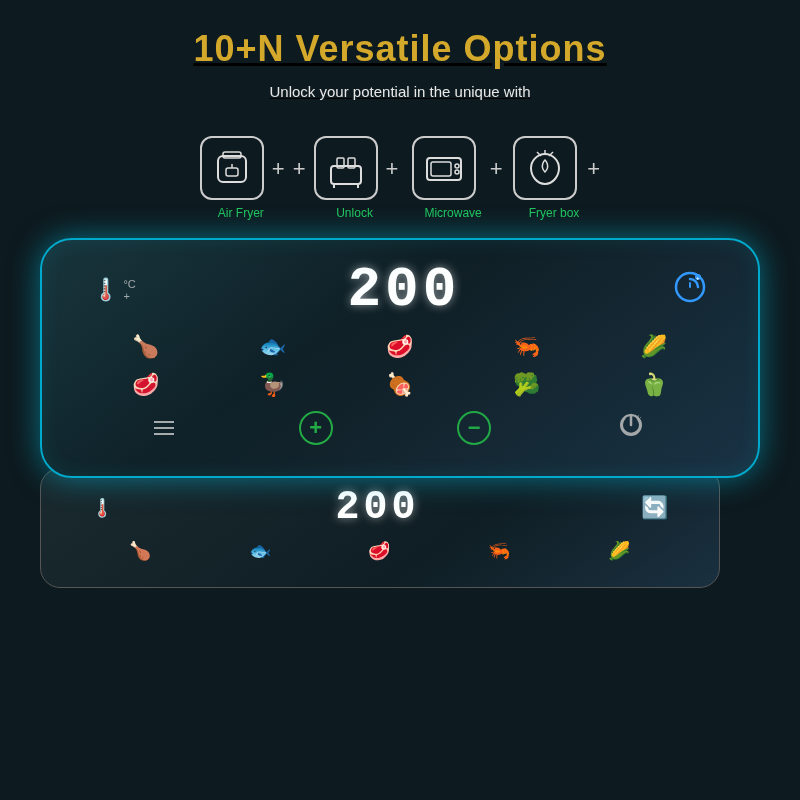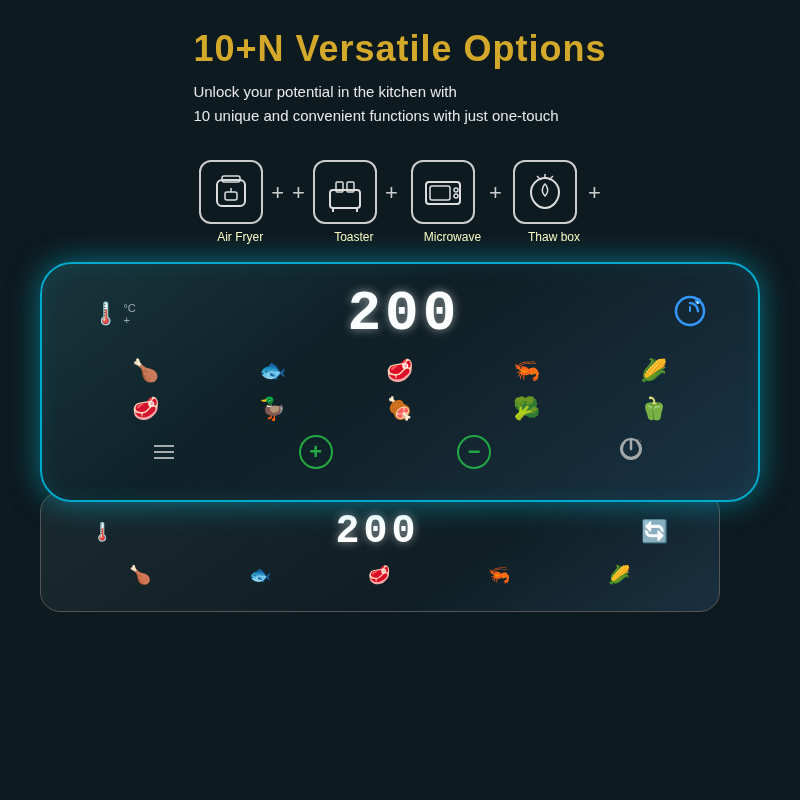--- a/index.html
+++ b/index.html
@@ -9,21 +9,23 @@
       height: 800px;
       background: #0d1a1f;
       font-family: Arial, sans-serif;
       overflow: hidden;
       display: flex;
       flex-direction: column;
       align-items: center;
     }
 
     .header {
+      text-align: center;
       padding: 28px 20px 10px;
+      text-decoration: underline;
     }
 
     .main-title {
       font-size: 36px;
       font-weight: bold;
       color: #d4a82a;
       letter-spacing: 1px;
       margin-bottom: 10px;
     }
 
@@ -63,21 +65,21 @@
     .appliance-icon svg {
       width: 44px;
       height: 44px;
       fill: none;
       stroke: #ddd;
       stroke-width: 1.8;
     }
 
     .appliance-label {
       font-size: 12px;
-      color: #fef9c3;
+      color: #22c55e;
       text-align: center;
       white-space: nowrap;
       margin-left: 18px;
     }
 
     .plus-sign {
       color: #ccc;
       font-size: 22px;
       margin-top: -18px;
     }
@@ -235,22 +237,21 @@
       padding: 0 10px;
     }
 
   </style>
 </head>
 <body>
 
 <div class="header">
   <div class="main-title">10+N Versatile Options</div>
   <div class="subtitle">
-    <span>Unlock your potential in the kitchen with</span><br>
-    <span>10 unique and convenient functions with just one-touch</span>
+    <span>Unlock your potential in the unique with</span><br>
   </div>
 </div>
 
 <div class="icons-row">
 
   <div class="appliance-item">
     <div class="appliance-icon">
       <svg viewBox="0 0 44 44">
         <rect x="8" y="10" width="28" height="26" rx="5" stroke="#ddd" stroke-width="2" fill="none"></rect>
         <rect x="13" y="6" width="18" height="6" rx="2" stroke="#ddd" stroke-width="1.5" fill="none"></rect>
@@ -269,21 +270,21 @@
   <div class="appliance-item">
     <div class="appliance-icon">
       <svg viewBox="0 0 44 44">
         <rect x="7" y="20" width="30" height="18" rx="3" stroke="#ddd" stroke-width="2" fill="none"></rect>
         <rect x="13" y="12" width="7" height="10" rx="1" stroke="#ddd" stroke-width="1.5" fill="none"></rect>
         <rect x="24" y="12" width="7" height="10" rx="1" stroke="#ddd" stroke-width="1.5" fill="none"></rect>
         <line x1="10" y1="38" x2="10" y2="42" stroke="#ddd" stroke-width="2"></line>
         <line x1="34" y1="38" x2="34" y2="42" stroke="#ddd" stroke-width="2"></line>
       </svg>
     </div>
-    <span class="appliance-label">Toaster</span>
+    <span class="appliance-label">Unlock</span>
   </div>
 
   <span class="plus-sign">+</span>
 
   <div class="appliance-item">
     <div class="appliance-icon">
       <svg viewBox="0 0 44 44">
         <rect x="5" y="12" width="34" height="22" rx="3" stroke="#ddd" stroke-width="2" fill="none"></rect>
         <rect x="9" y="16" width="20" height="14" rx="2" stroke="#ddd" stroke-width="1.5" fill="none"></rect>
         <circle cx="35" cy="20" r="2" stroke="#ddd" stroke-width="1.5" fill="none"></circle>
@@ -298,21 +299,21 @@
   <div class="appliance-item">
     <div class="appliance-icon">
       <svg viewBox="0 0 44 44">
         <path d="M22 8 C14 8 8 15 8 22 C8 30 14 38 22 38 C30 38 36 30 36 22 C36 15 30 8 22 8Z" stroke="#ddd" stroke-width="2" fill="none"></path>
         <path d="M22 14 C22 14 16 20 22 26 C28 20 22 14 22 14Z" stroke="#ddd" stroke-width="1.5" fill="none"></path>
         <line x1="18" y1="10" x2="14" y2="6" stroke="#ddd" stroke-width="1.5"></line>
         <line x1="22" y1="8" x2="22" y2="4" stroke="#ddd" stroke-width="1.5"></line>
         <line x1="26" y1="10" x2="30" y2="6" stroke="#ddd" stroke-width="1.5"></line>
       </svg>
     </div>
-    <span class="appliance-label">Thaw box</span>
+    <span class="appliance-label">Fryer box</span>
   </div>
 
   <span class="plus-sign">+</span>
 
 
 </div>
 
 <div class="panel-wrapper">
   <div class="control-panel">
     <div class="panel-glow"></div>

